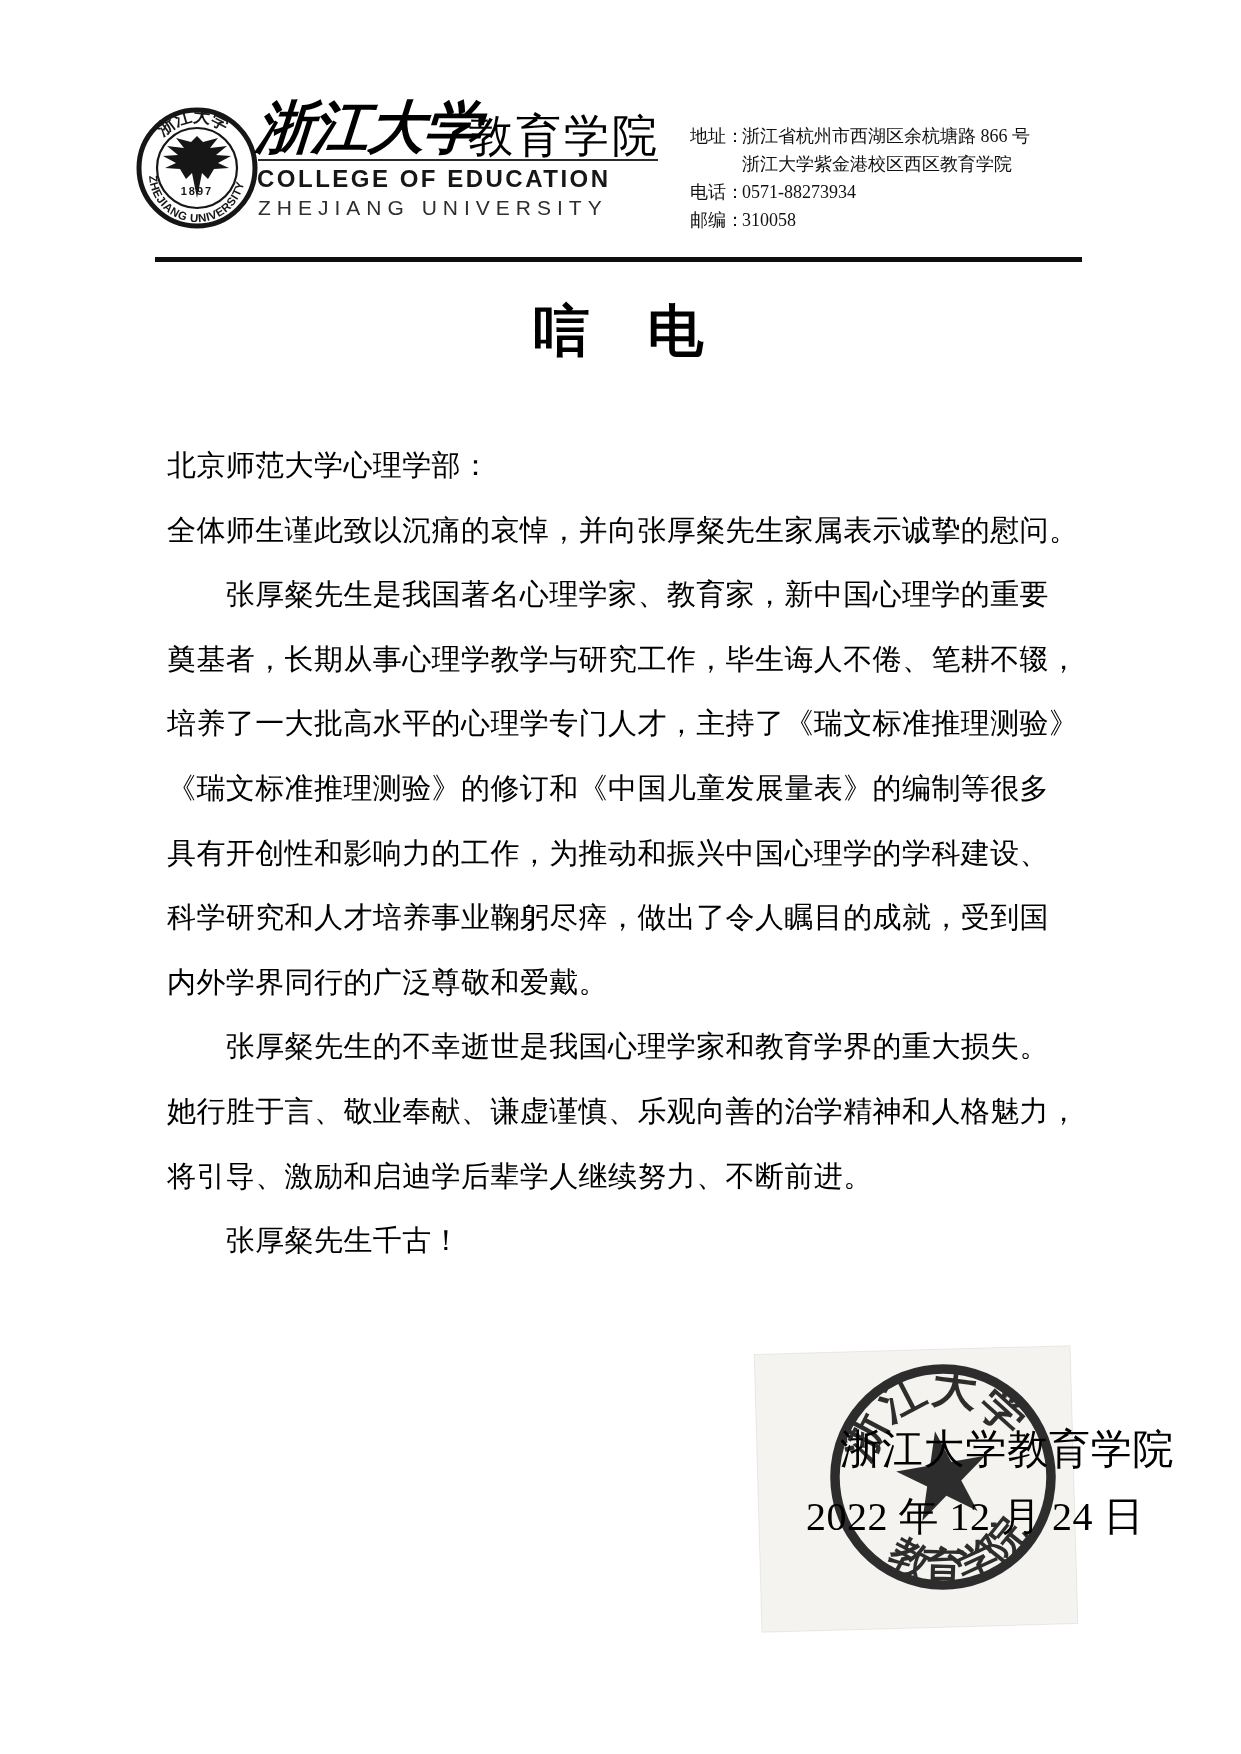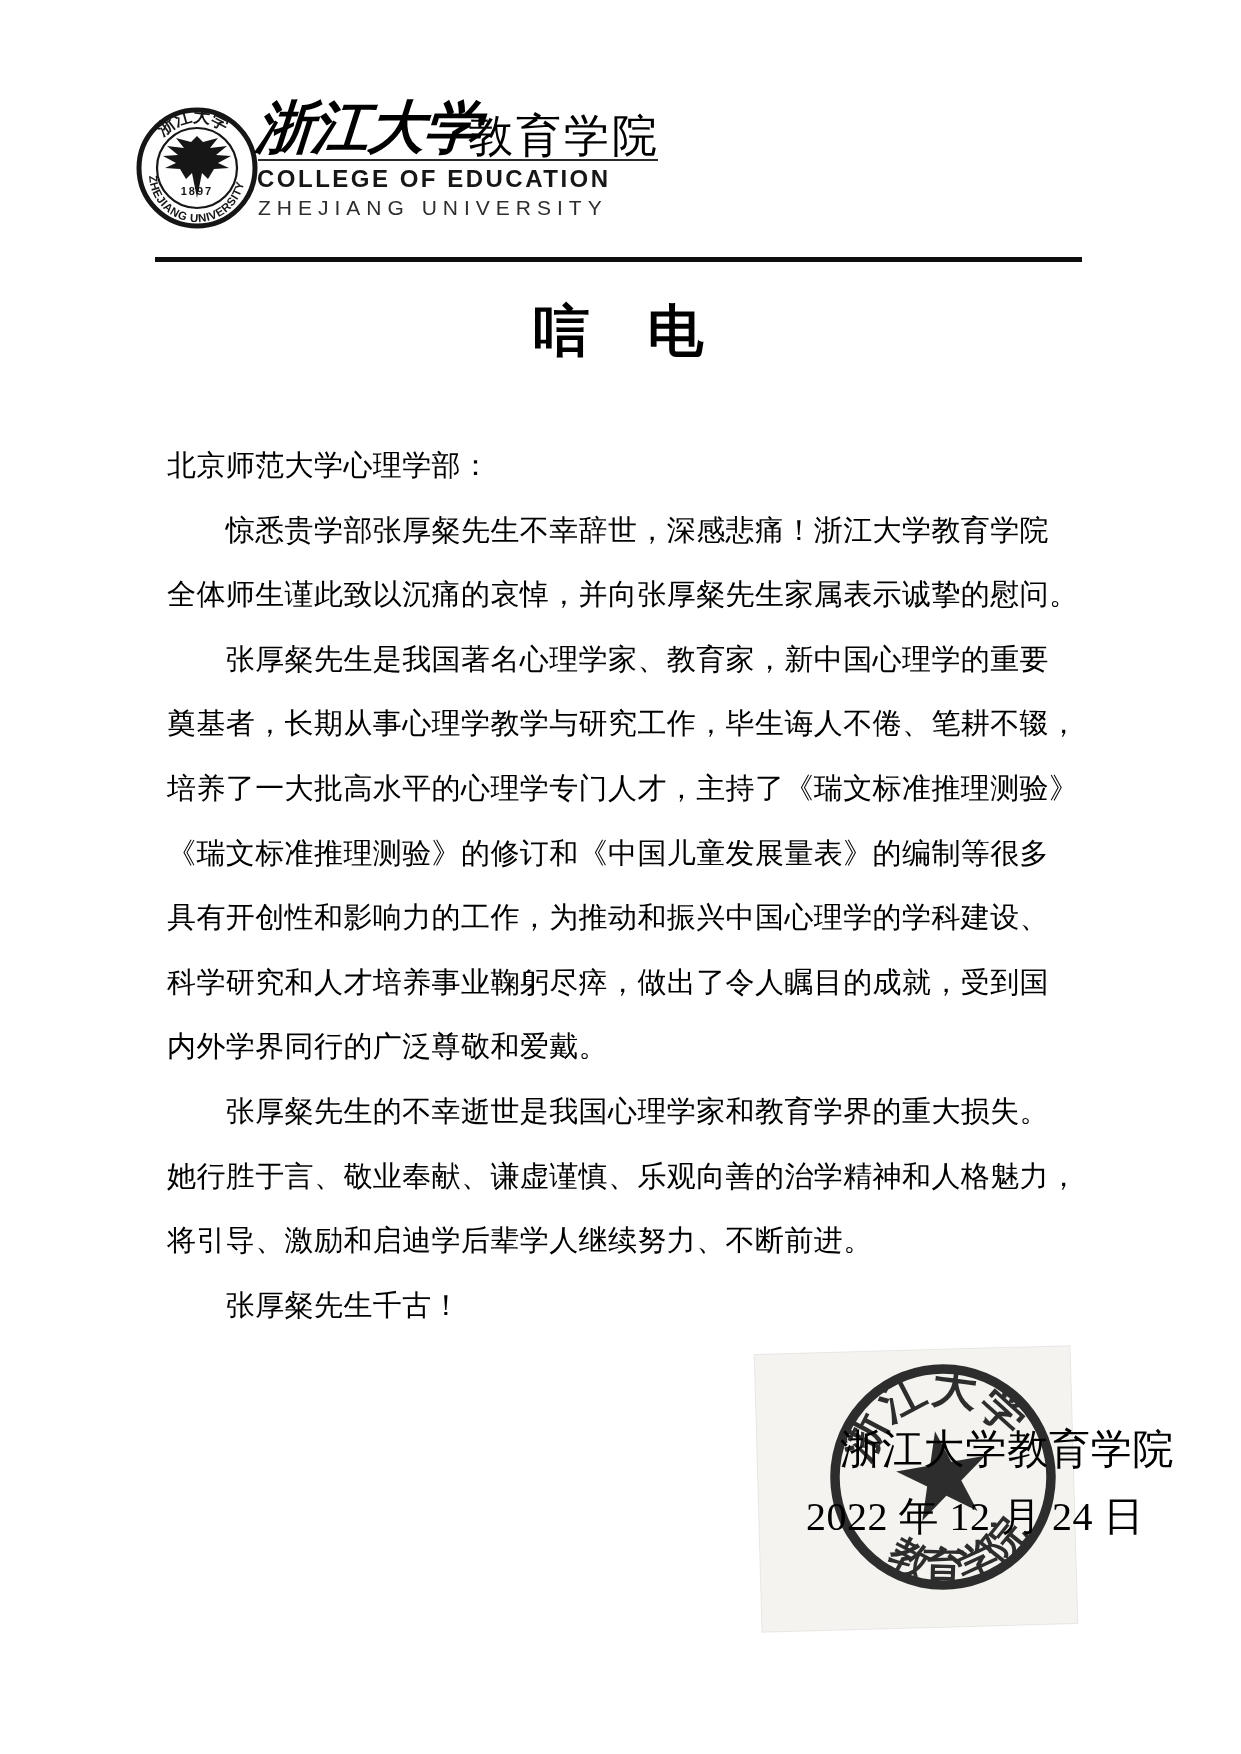--- a/index.html
+++ b/index.html
@@ -104,30 +104,46 @@
     <polygon fill="#161616" points="63,36 69,42 84,38 76,48 93,46 82,55 97,56 84,63 95,68 80,69 74,79 68,73 63,98 58,73 52,79 46,69 31,68 42,63 29,56 44,55 33,46 50,48 42,38 57,42"></polygon>
     <text x="63" y="95" text-anchor="middle" font-size="11" letter-spacing="2" font-weight="bold" fill="#161616" font-family="Liberation Sans, sans-serif">1897</text>
   </svg>
 
   <div class="calligraphy">浙江大学</div>
   <div class="college-cn">教育学院</div>
   <div class="header-rule"></div>
   <div class="college-en">COLLEGE OF EDUCATION</div>
   <div class="univ-en">ZHEJIANG UNIVERSITY</div>
 
+  <div class="contact">
+    <div class="row">
+      <span class="lbl">地址：</span>
+      <span>浙江省杭州市西湖区余杭塘路 866 号</span>
+    </div>
+    <div class="row">
+      <span class="indent2">浙江大学紫金港校区西区教育学院</span>
+    </div>
+    <div class="row">
+      <span class="lbl">电话：</span>
+      <span>0571-88273934</span>
+    </div>
+    <div class="row">
+      <span class="lbl">邮编：</span>
+      <span>310058</span>
+    </div>
+  </div>
 
   <div class="separator"></div>
 
   <div class="doc-title">
     <span class="t1">唁</span><span class="t2">电</span>
   </div>
 
   <div class="body-text">
     <div class="line">北京师范大学心理学部：</div>
-    <div class="line">　　惊悉贵学部张厚粲先生不幸辞世，深感悲痛！浙江大学教育学院</div>
     <div class="line">全体师生谨此致以沉痛的哀悼，并向张厚粲先生家属表示诚挚的慰问。</div>
     <div class="line">　　张厚粲先生是我国著名心理学家、教育家，新中国心理学的重要</div>
     <div class="line">奠基者，长期从事心理学教学与研究工作，毕生诲人不倦、笔耕不辍，</div>
     <div class="line">培养了一大批高水平的心理学专门人才，主持了《瑞文标准推理测验》</div>
     <div class="line">《瑞文标准推理测验》的修订和《中国儿童发展量表》的编制等很多</div>
     <div class="line">具有开创性和影响力的工作，为推动和振兴中国心理学的学科建设、</div>
     <div class="line">科学研究和人才培养事业鞠躬尽瘁，做出了令人瞩目的成就，受到国</div>
     <div class="line">内外学界同行的广泛尊敬和爱戴。</div>
     <div class="line">　　张厚粲先生的不幸逝世是我国心理学家和教育学界的重大损失。</div>
     <div class="line">她行胜于言、敬业奉献、谦虚谨慎、乐观向善的治学精神和人格魅力，</div>

